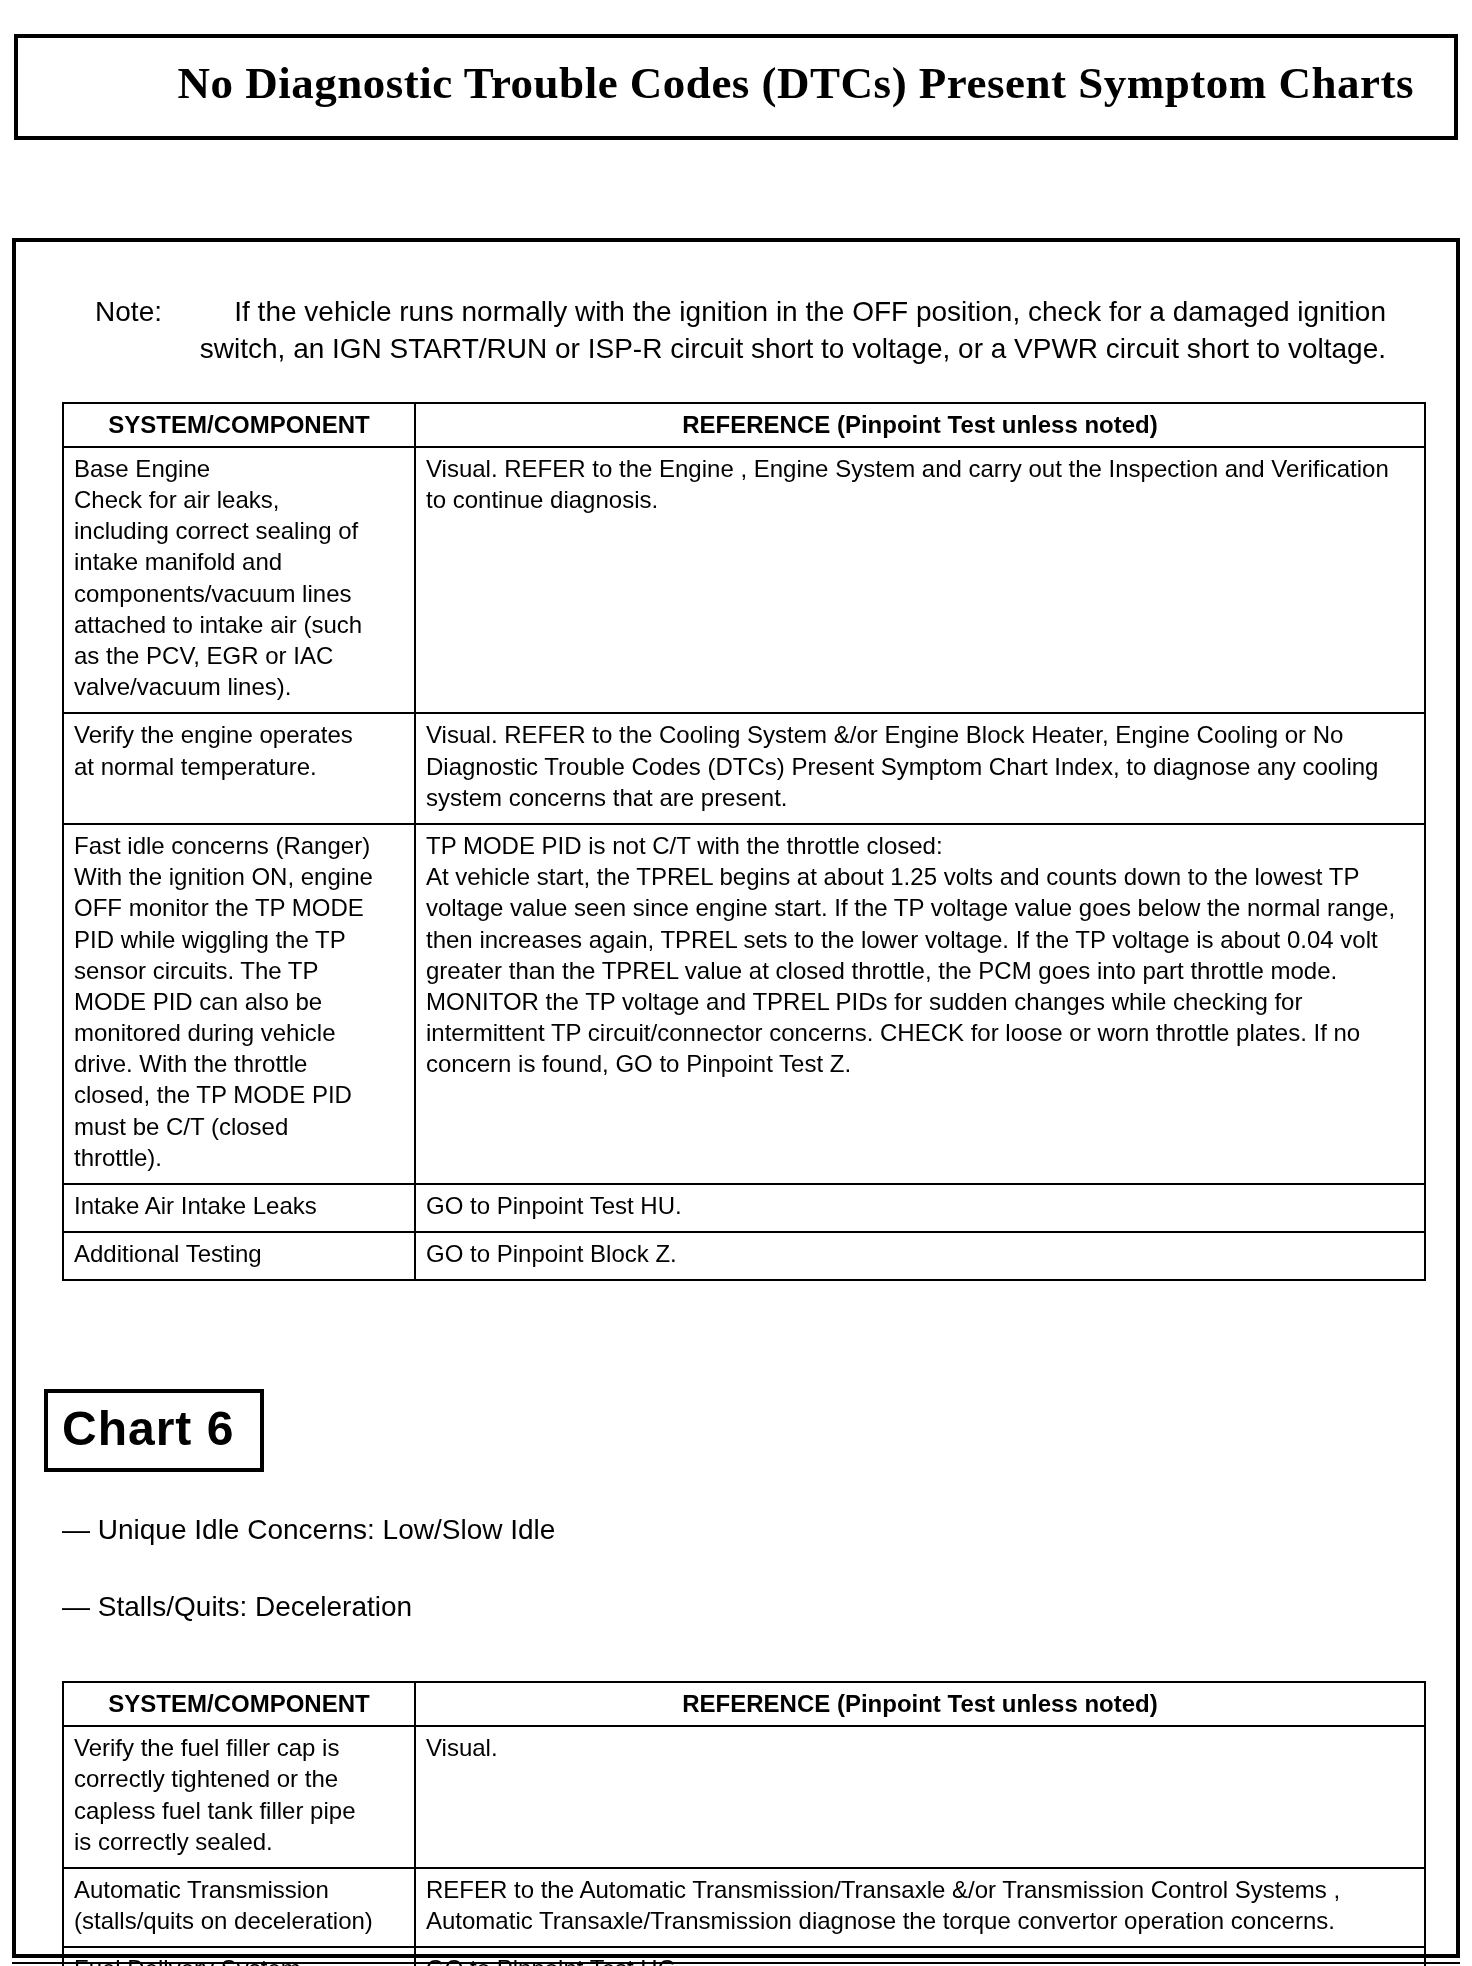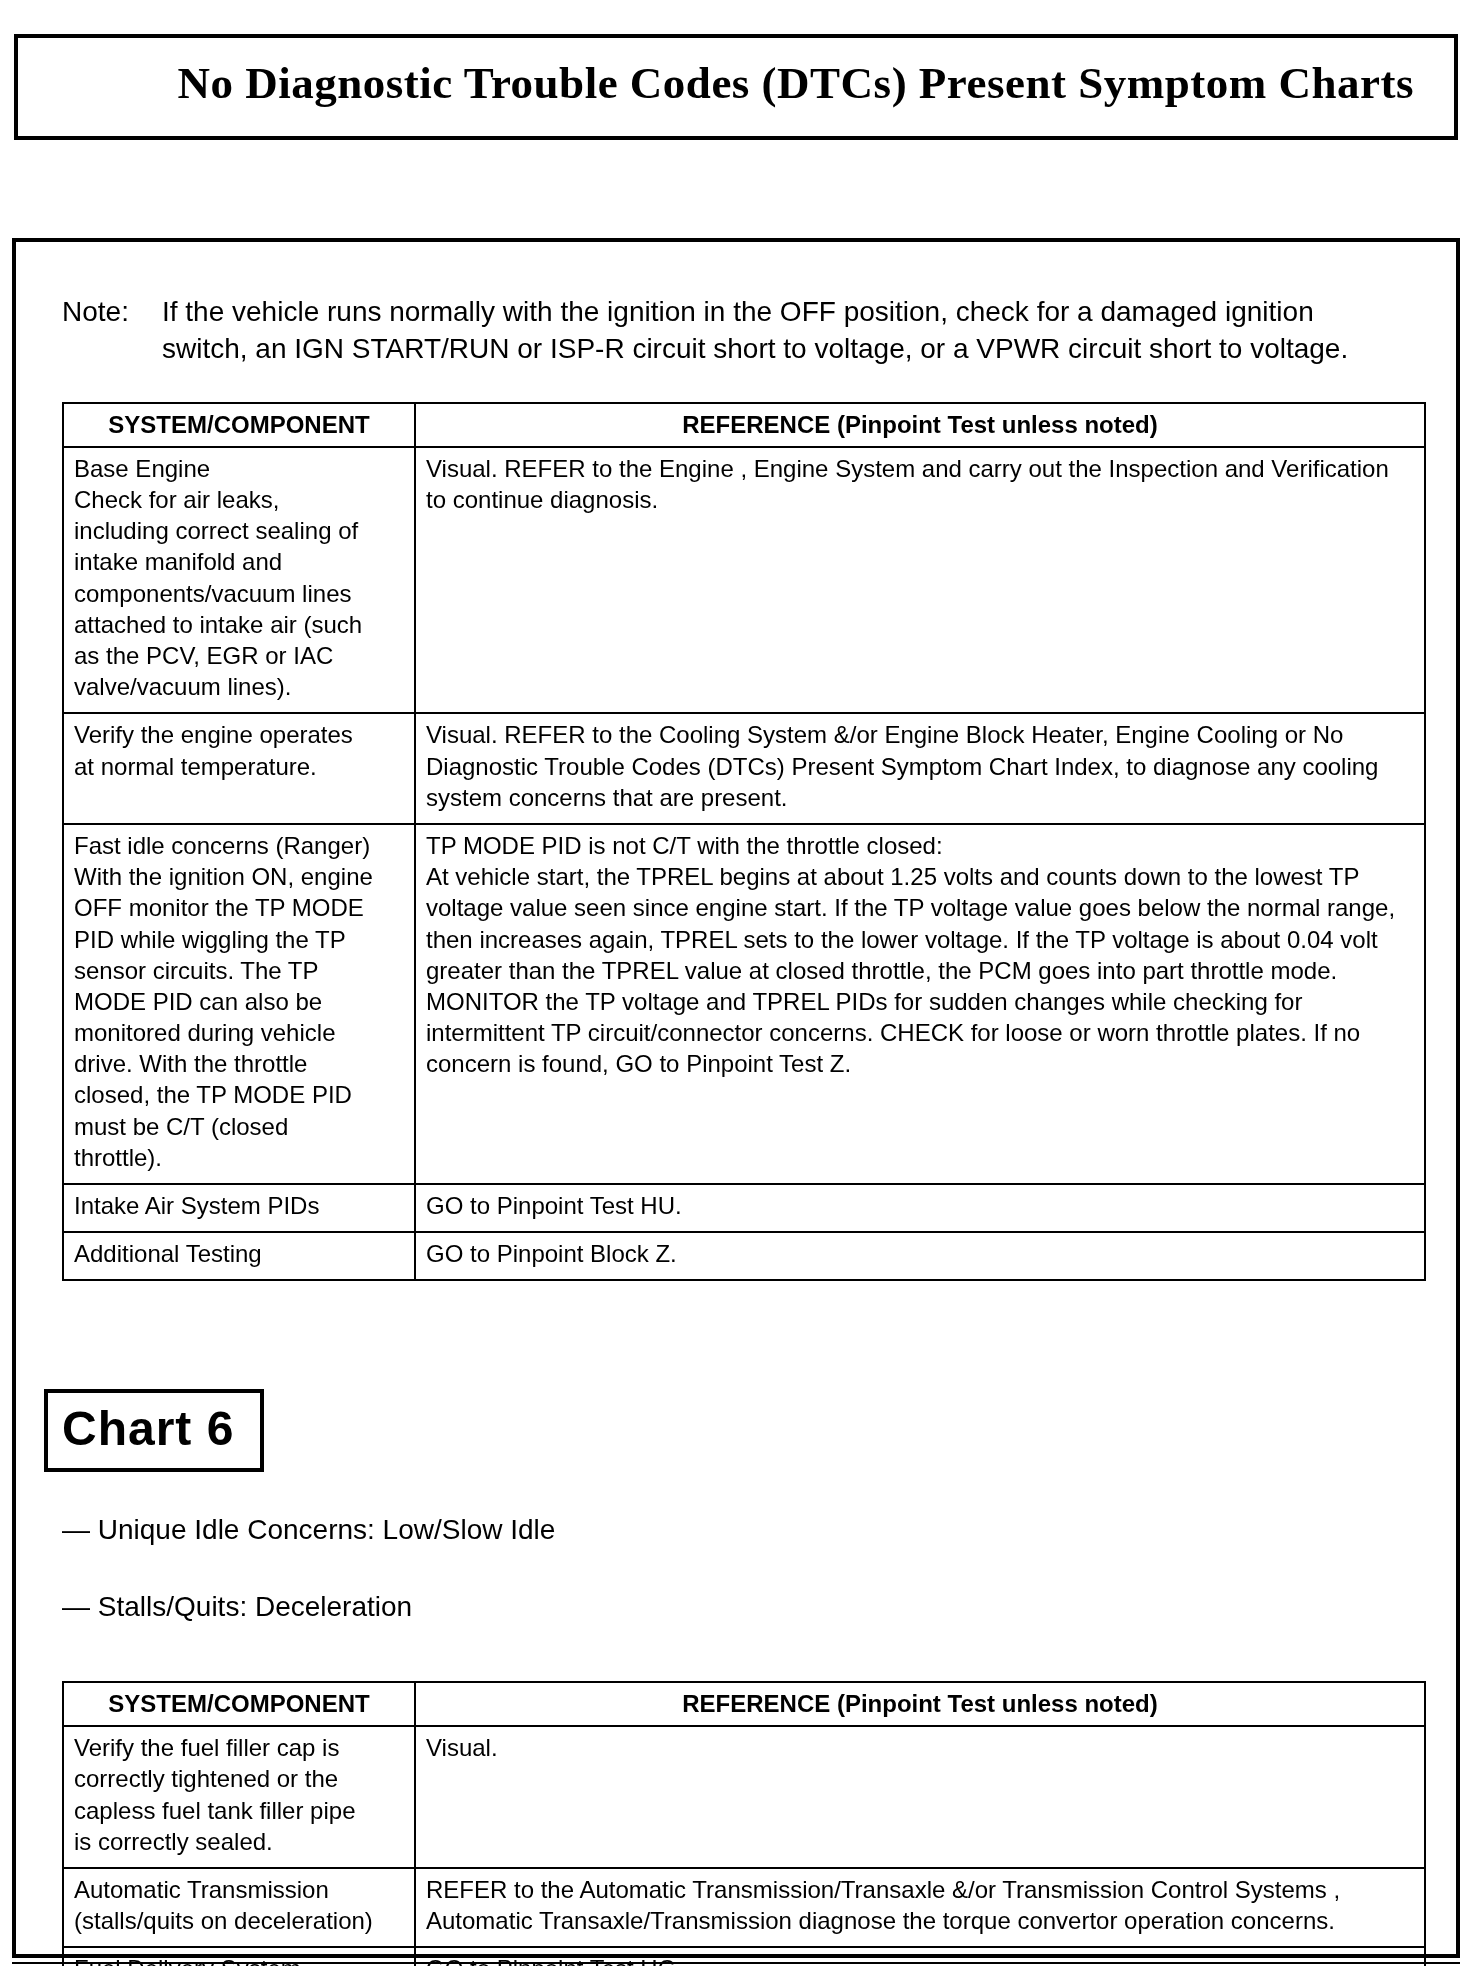--- a/index.html
+++ b/index.html
@@ -42,20 +42,21 @@
     position: absolute;
     left: -4px; right: -4px; bottom: -10px;
     border-bottom: 2px solid #000;
   }
 
   .note {
     display: flex;
     margin: 52px 70px 34px 46px;
     font-size: 28px;
     line-height: 1.32;
+    text-align: right;
   }
   .note-label { flex: 0 0 100px; }
   .note-text { flex: 1; }
 
   table.chart-table {
     border-collapse: collapse;
     margin-left: 46px;
     width: 1364px;
     font-size: 24px;
     table-layout: fixed;
@@ -149,21 +150,21 @@
 monitored during vehicle
 drive. With the throttle
 closed, the TP MODE PID
 must be C/T (closed
 throttle).</td>
           <td>TP MODE PID is not C/T with the throttle closed:
 At vehicle start, the TPREL begins at about 1.25 volts and counts down to the lowest TP voltage value seen since engine start. If the TP voltage value goes below the normal range, then increases again, TPREL sets to the lower voltage. If the TP voltage is about 0.04 volt greater than the TPREL value at closed throttle, the PCM goes into part throttle mode.
 MONITOR the TP voltage and TPREL PIDs for sudden changes while checking for intermittent TP circuit/connector concerns. CHECK for loose or worn throttle plates. If no concern is found, GO to Pinpoint Test Z.</td>
         </tr>
         <tr>
-          <td>Intake Air System PIDs</td>
+          <td>Intake Air Intake Leaks</td>
           <td>GO to Pinpoint Test HU.</td>
         </tr>
         <tr>
           <td>Additional Testing</td>
           <td>GO to Pinpoint Block Z.</td>
         </tr>
       </tbody>
   </table>
 
   <div class="chart-label-box">

